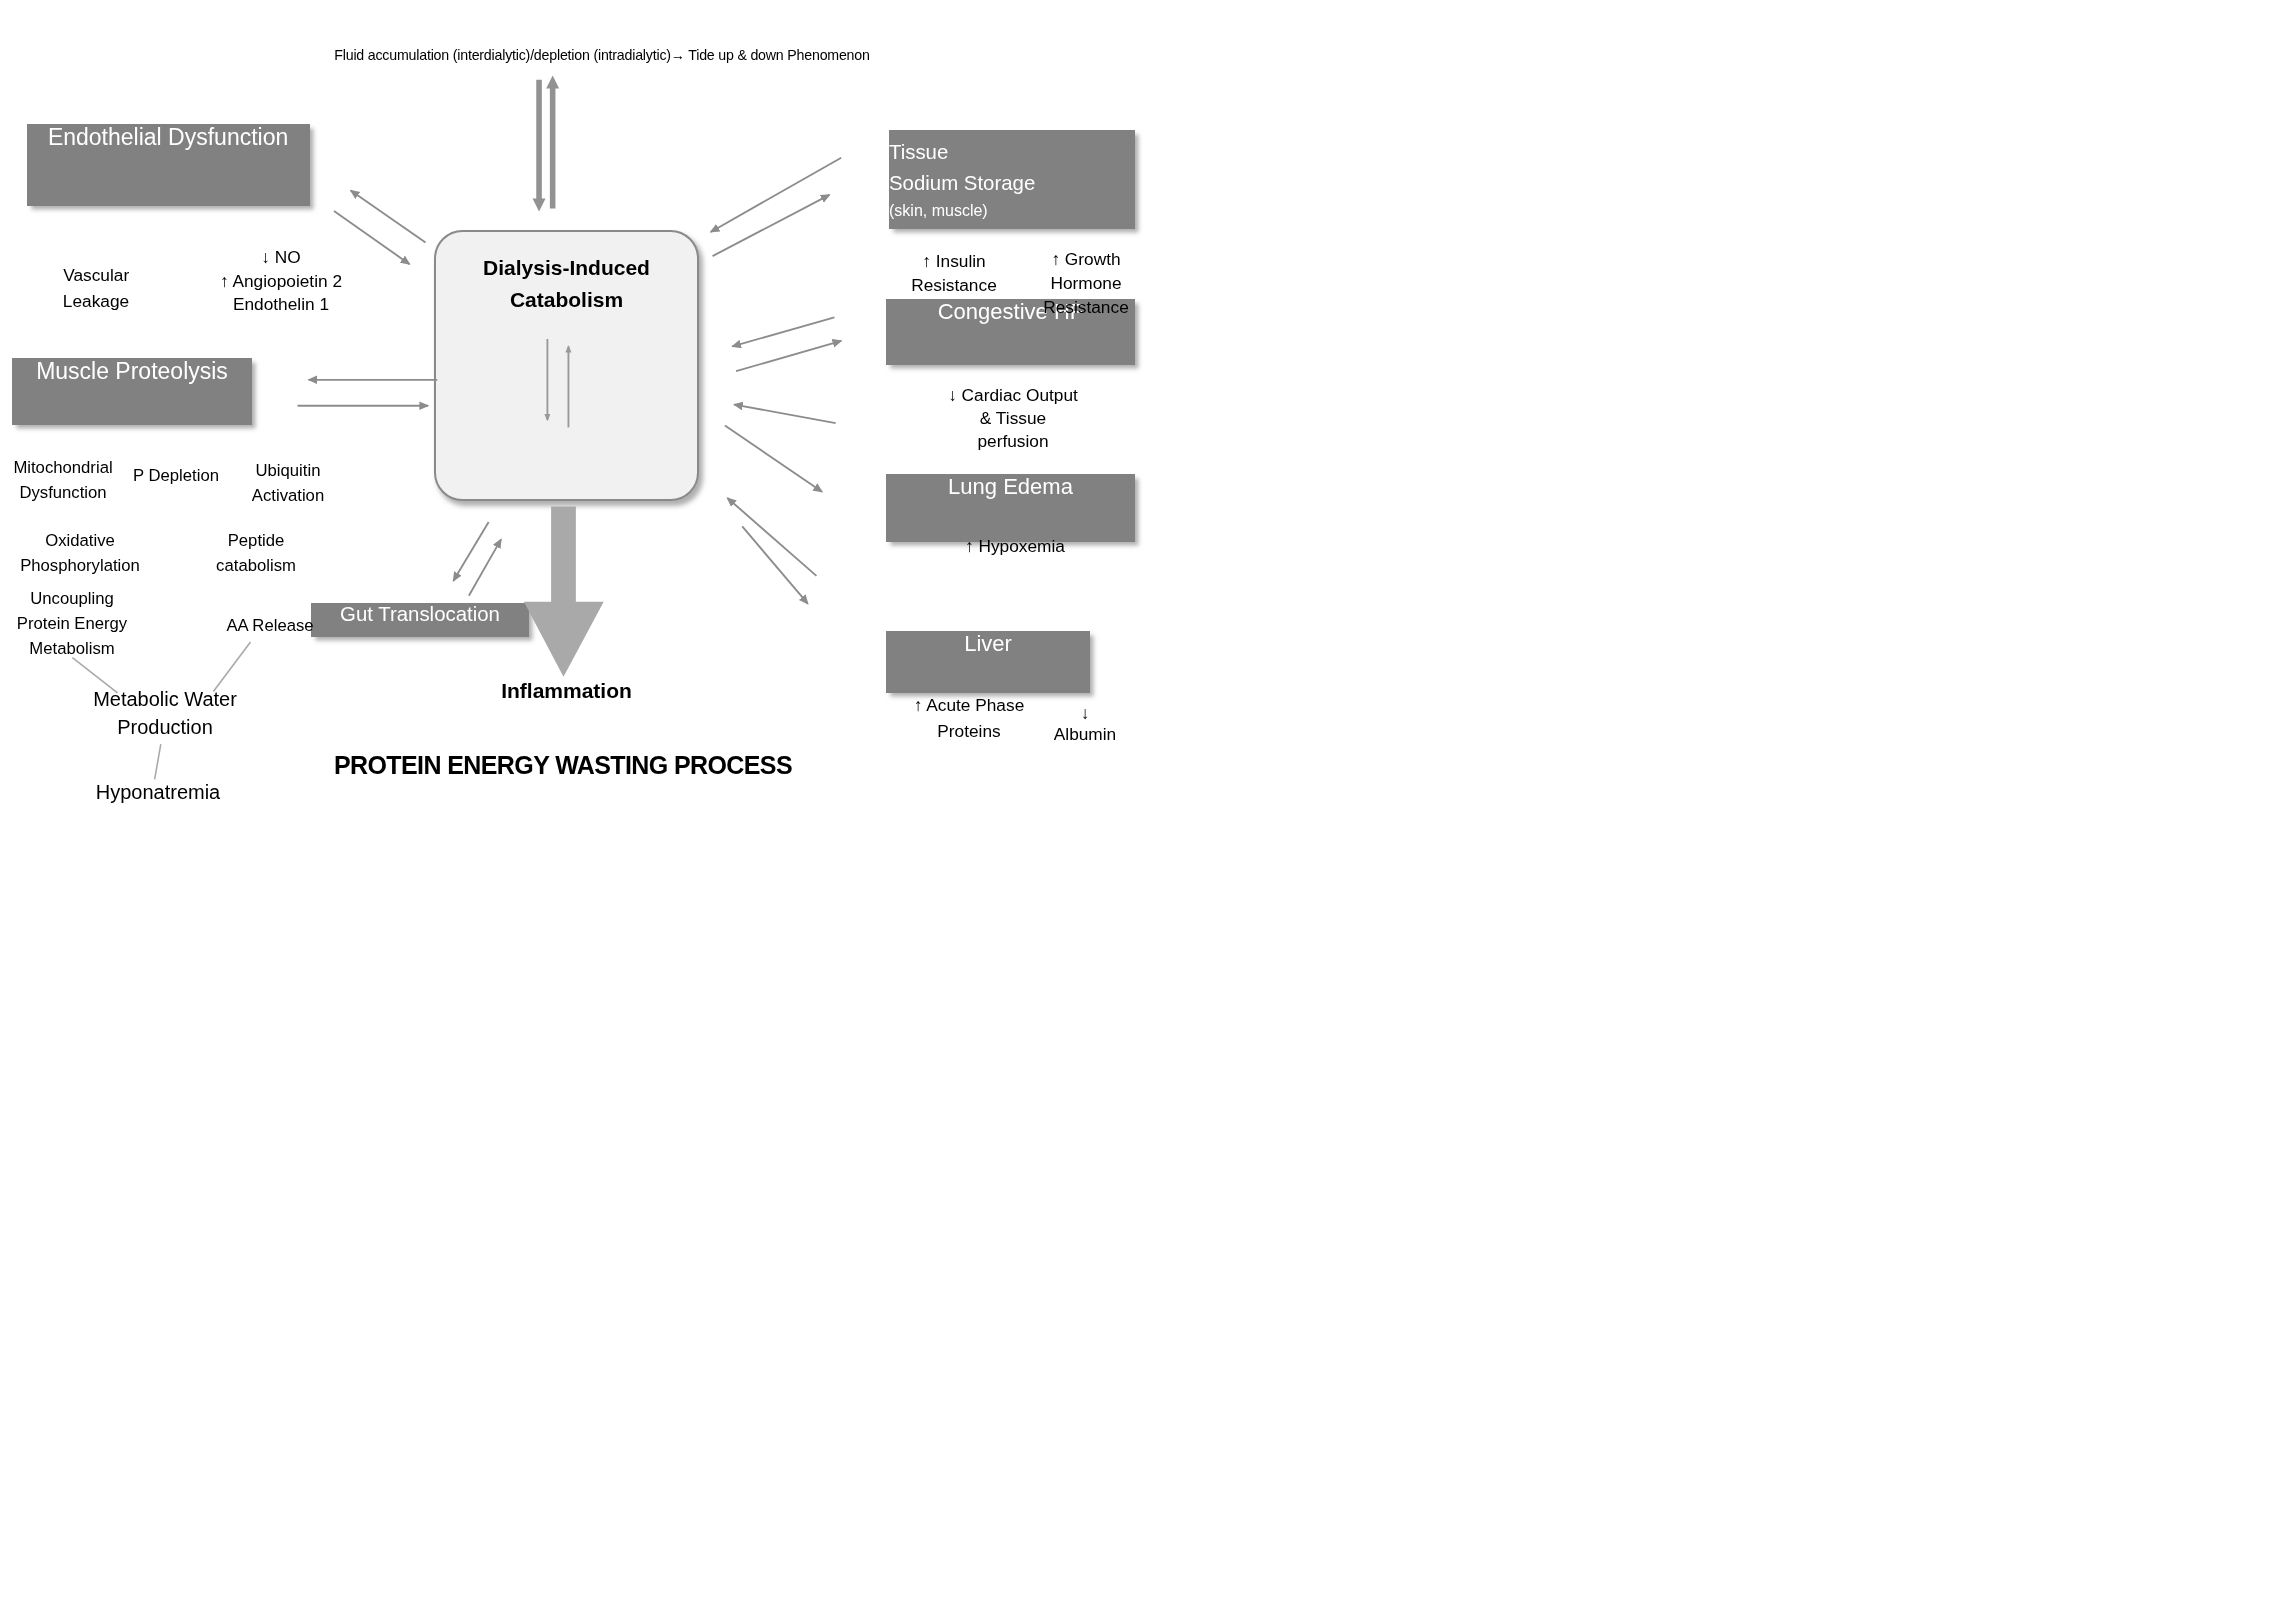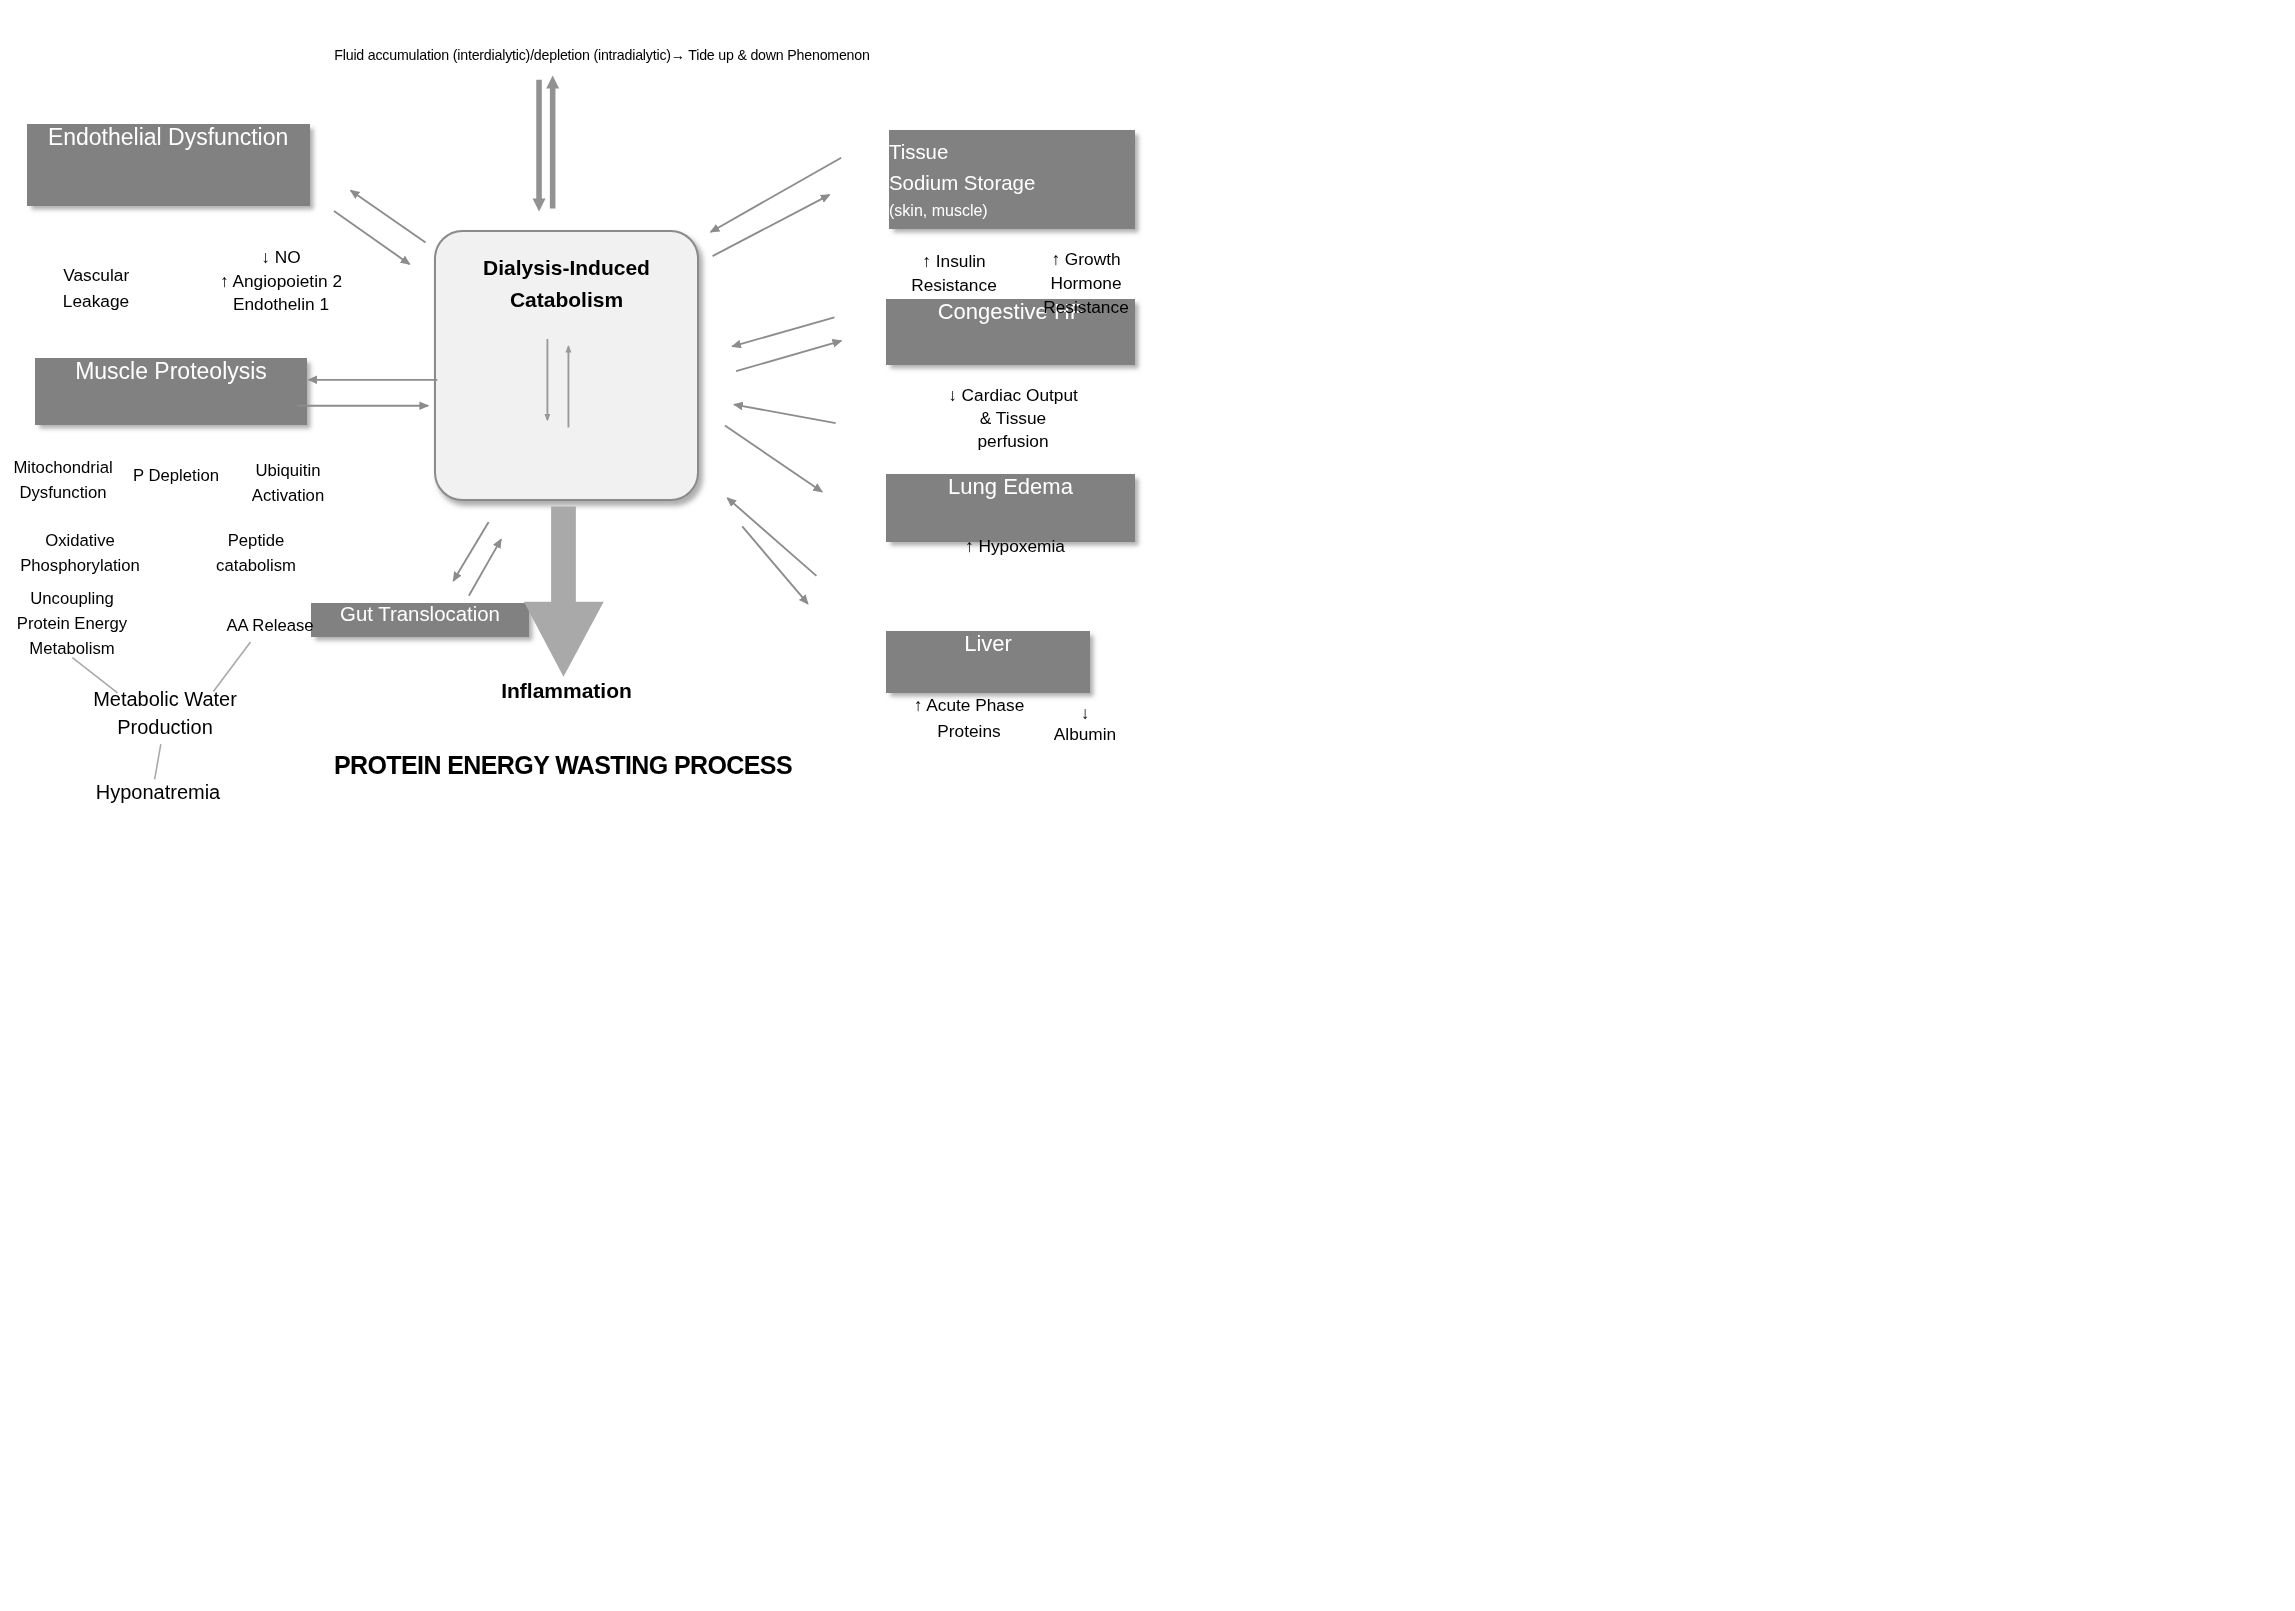--- a/index.html
+++ b/index.html
@@ -47,21 +47,21 @@
 <body>
 
 <div class="canvas">
 
   <div class="subtitle">Fluid accumulation (interdialytic)/depletion (intradialytic)→ Tide up &amp; down Phenomenon</div>
 
   <div class="gbox" style="left:26.6px;top:124px;width:283px;height:82px;font-size:23px;">
     <span class="bl">Endothelial Dysfunction</span>
   </div>
 
-  <div class="gbox" style="left:35px;top:358px;width:272px;height:67px;font-size:23px;">
+  <div class="gbox" style="left:12px;top:358px;width:240px;height:67px;font-size:23px;">
     <span class="bl">Muscle Proteolysis</span>
   </div>
 
   <div class="gbox" style="left:311px;top:603px;width:218px;height:34px;font-size:20.4px;">
     <span class="bl">Gut Translocation</span>
   </div>
 
   <div class="gbox" style="left:889px;top:130px;width:246px;height:99px;font-size:20.4px;flex-direction:column;line-height:31px;">
     <span>Tissue</span>
     <span>Sodium Storage</span>

